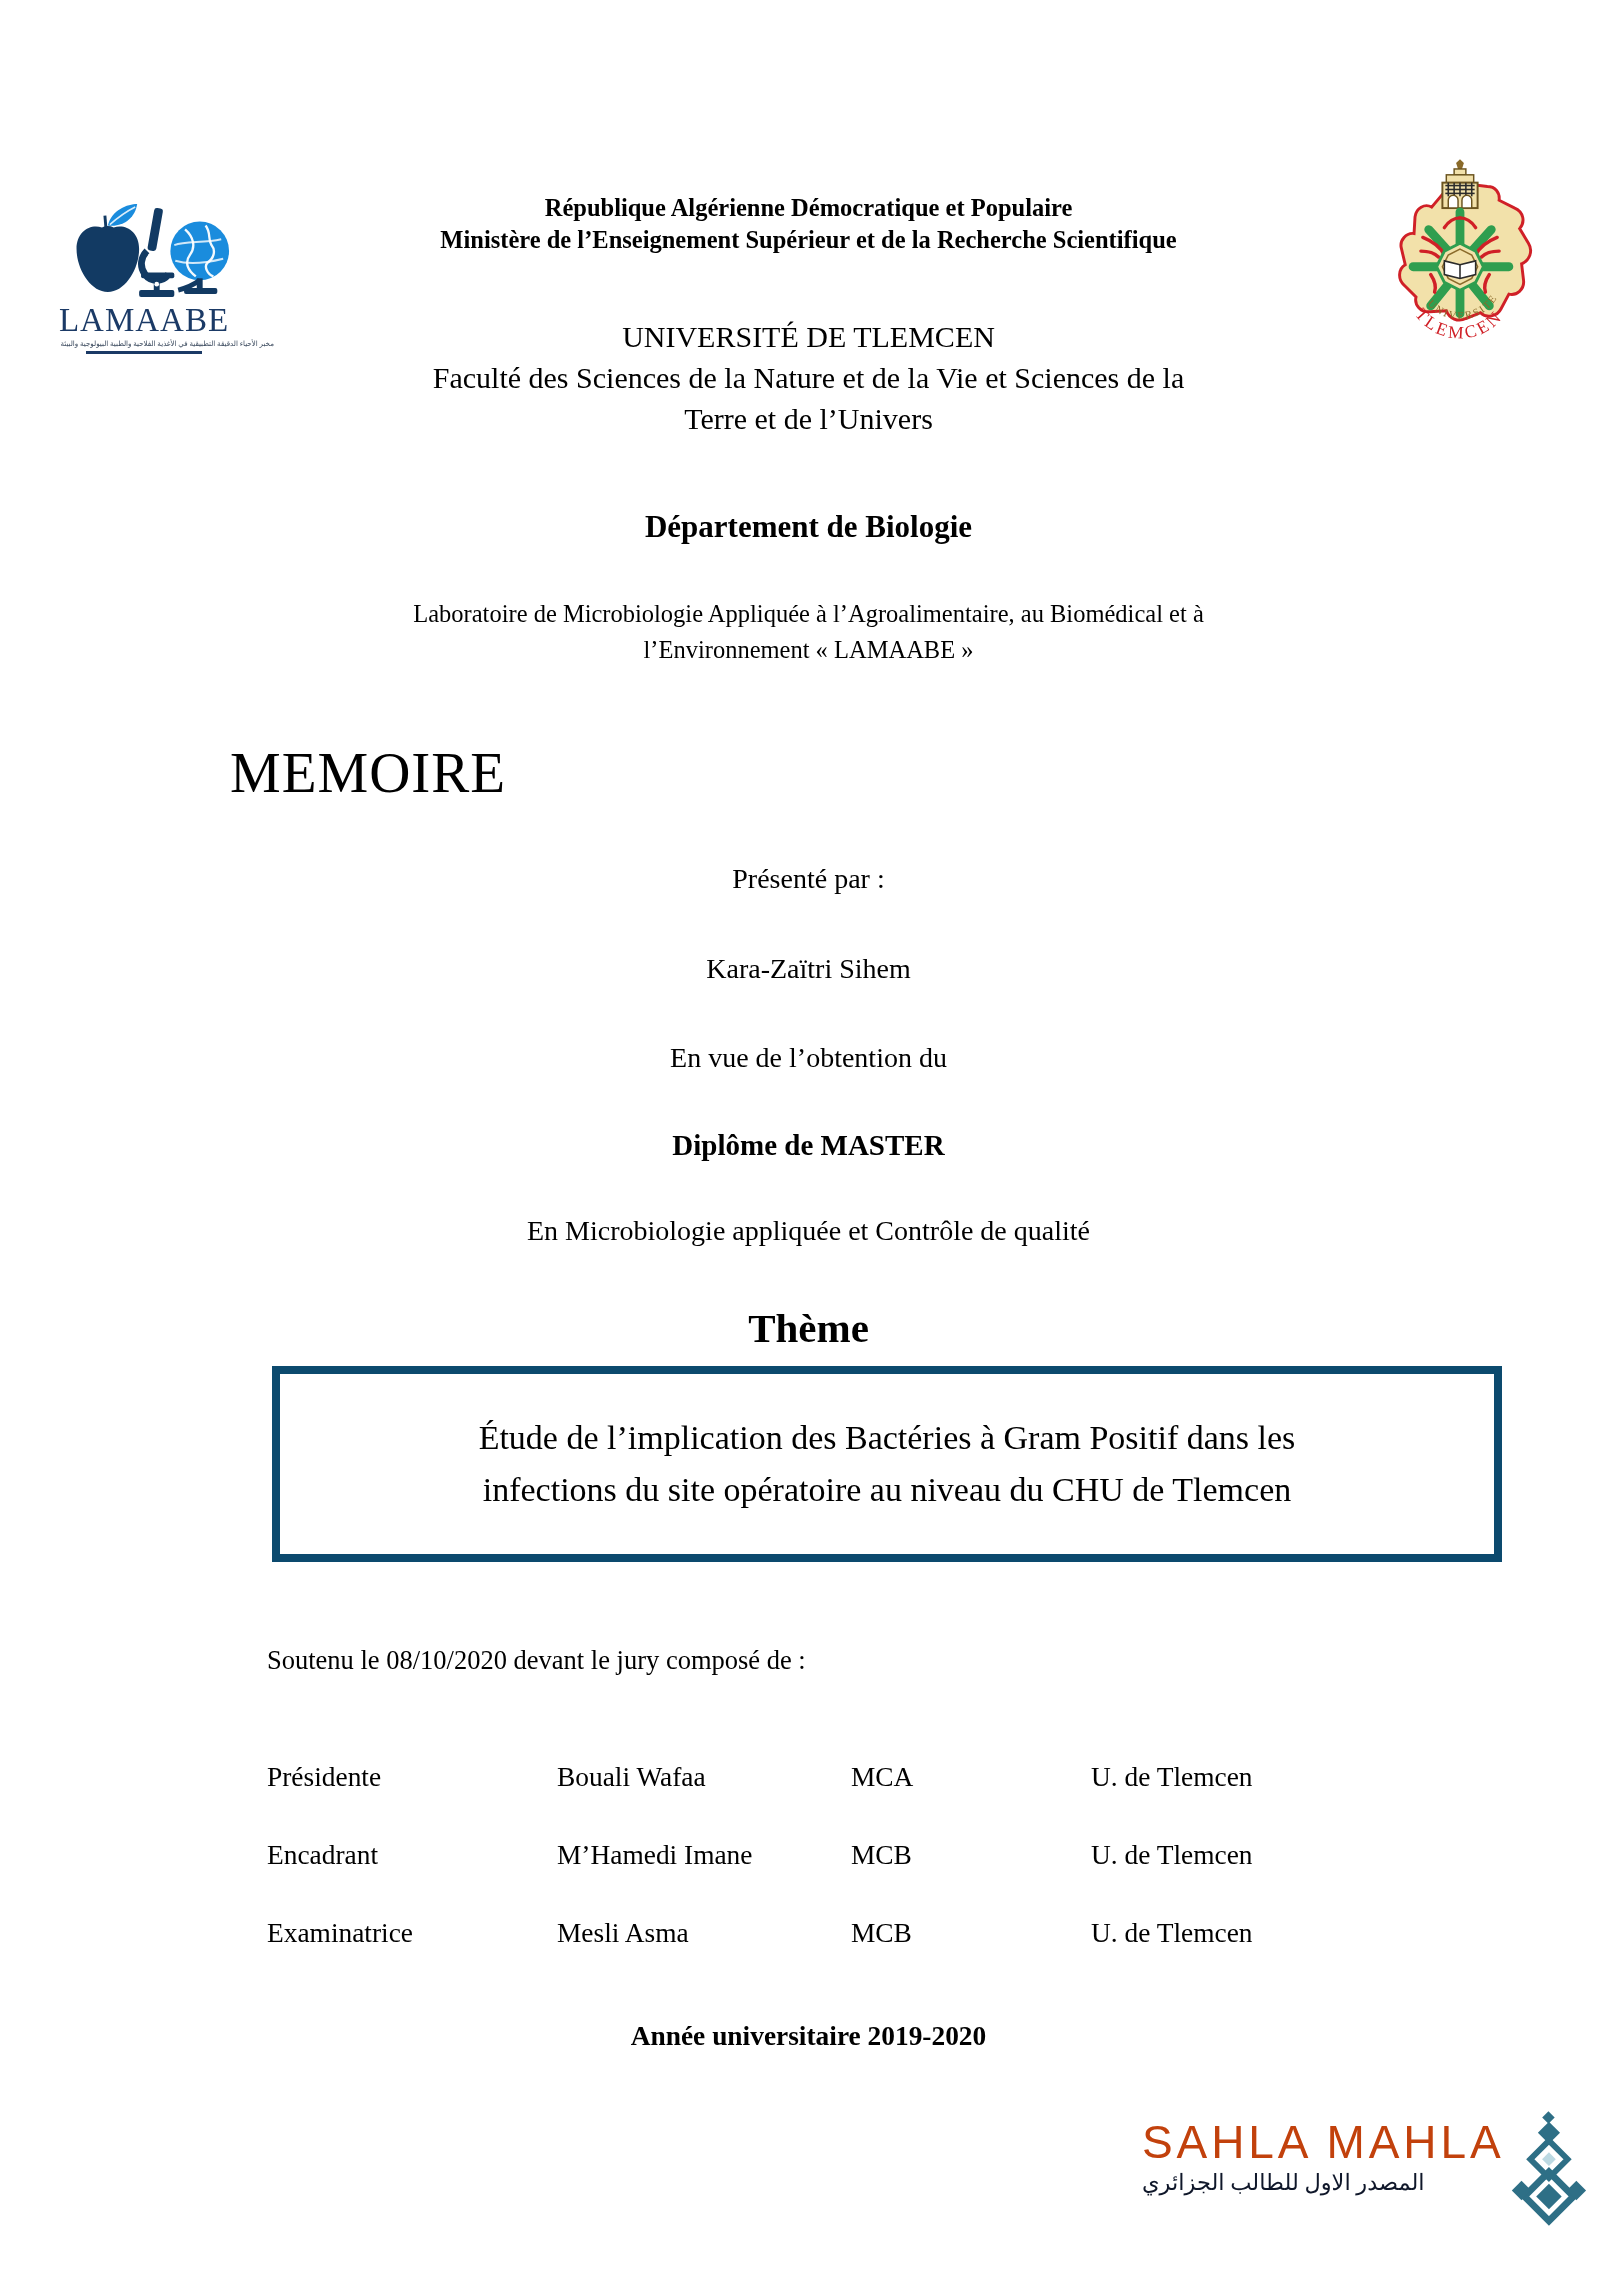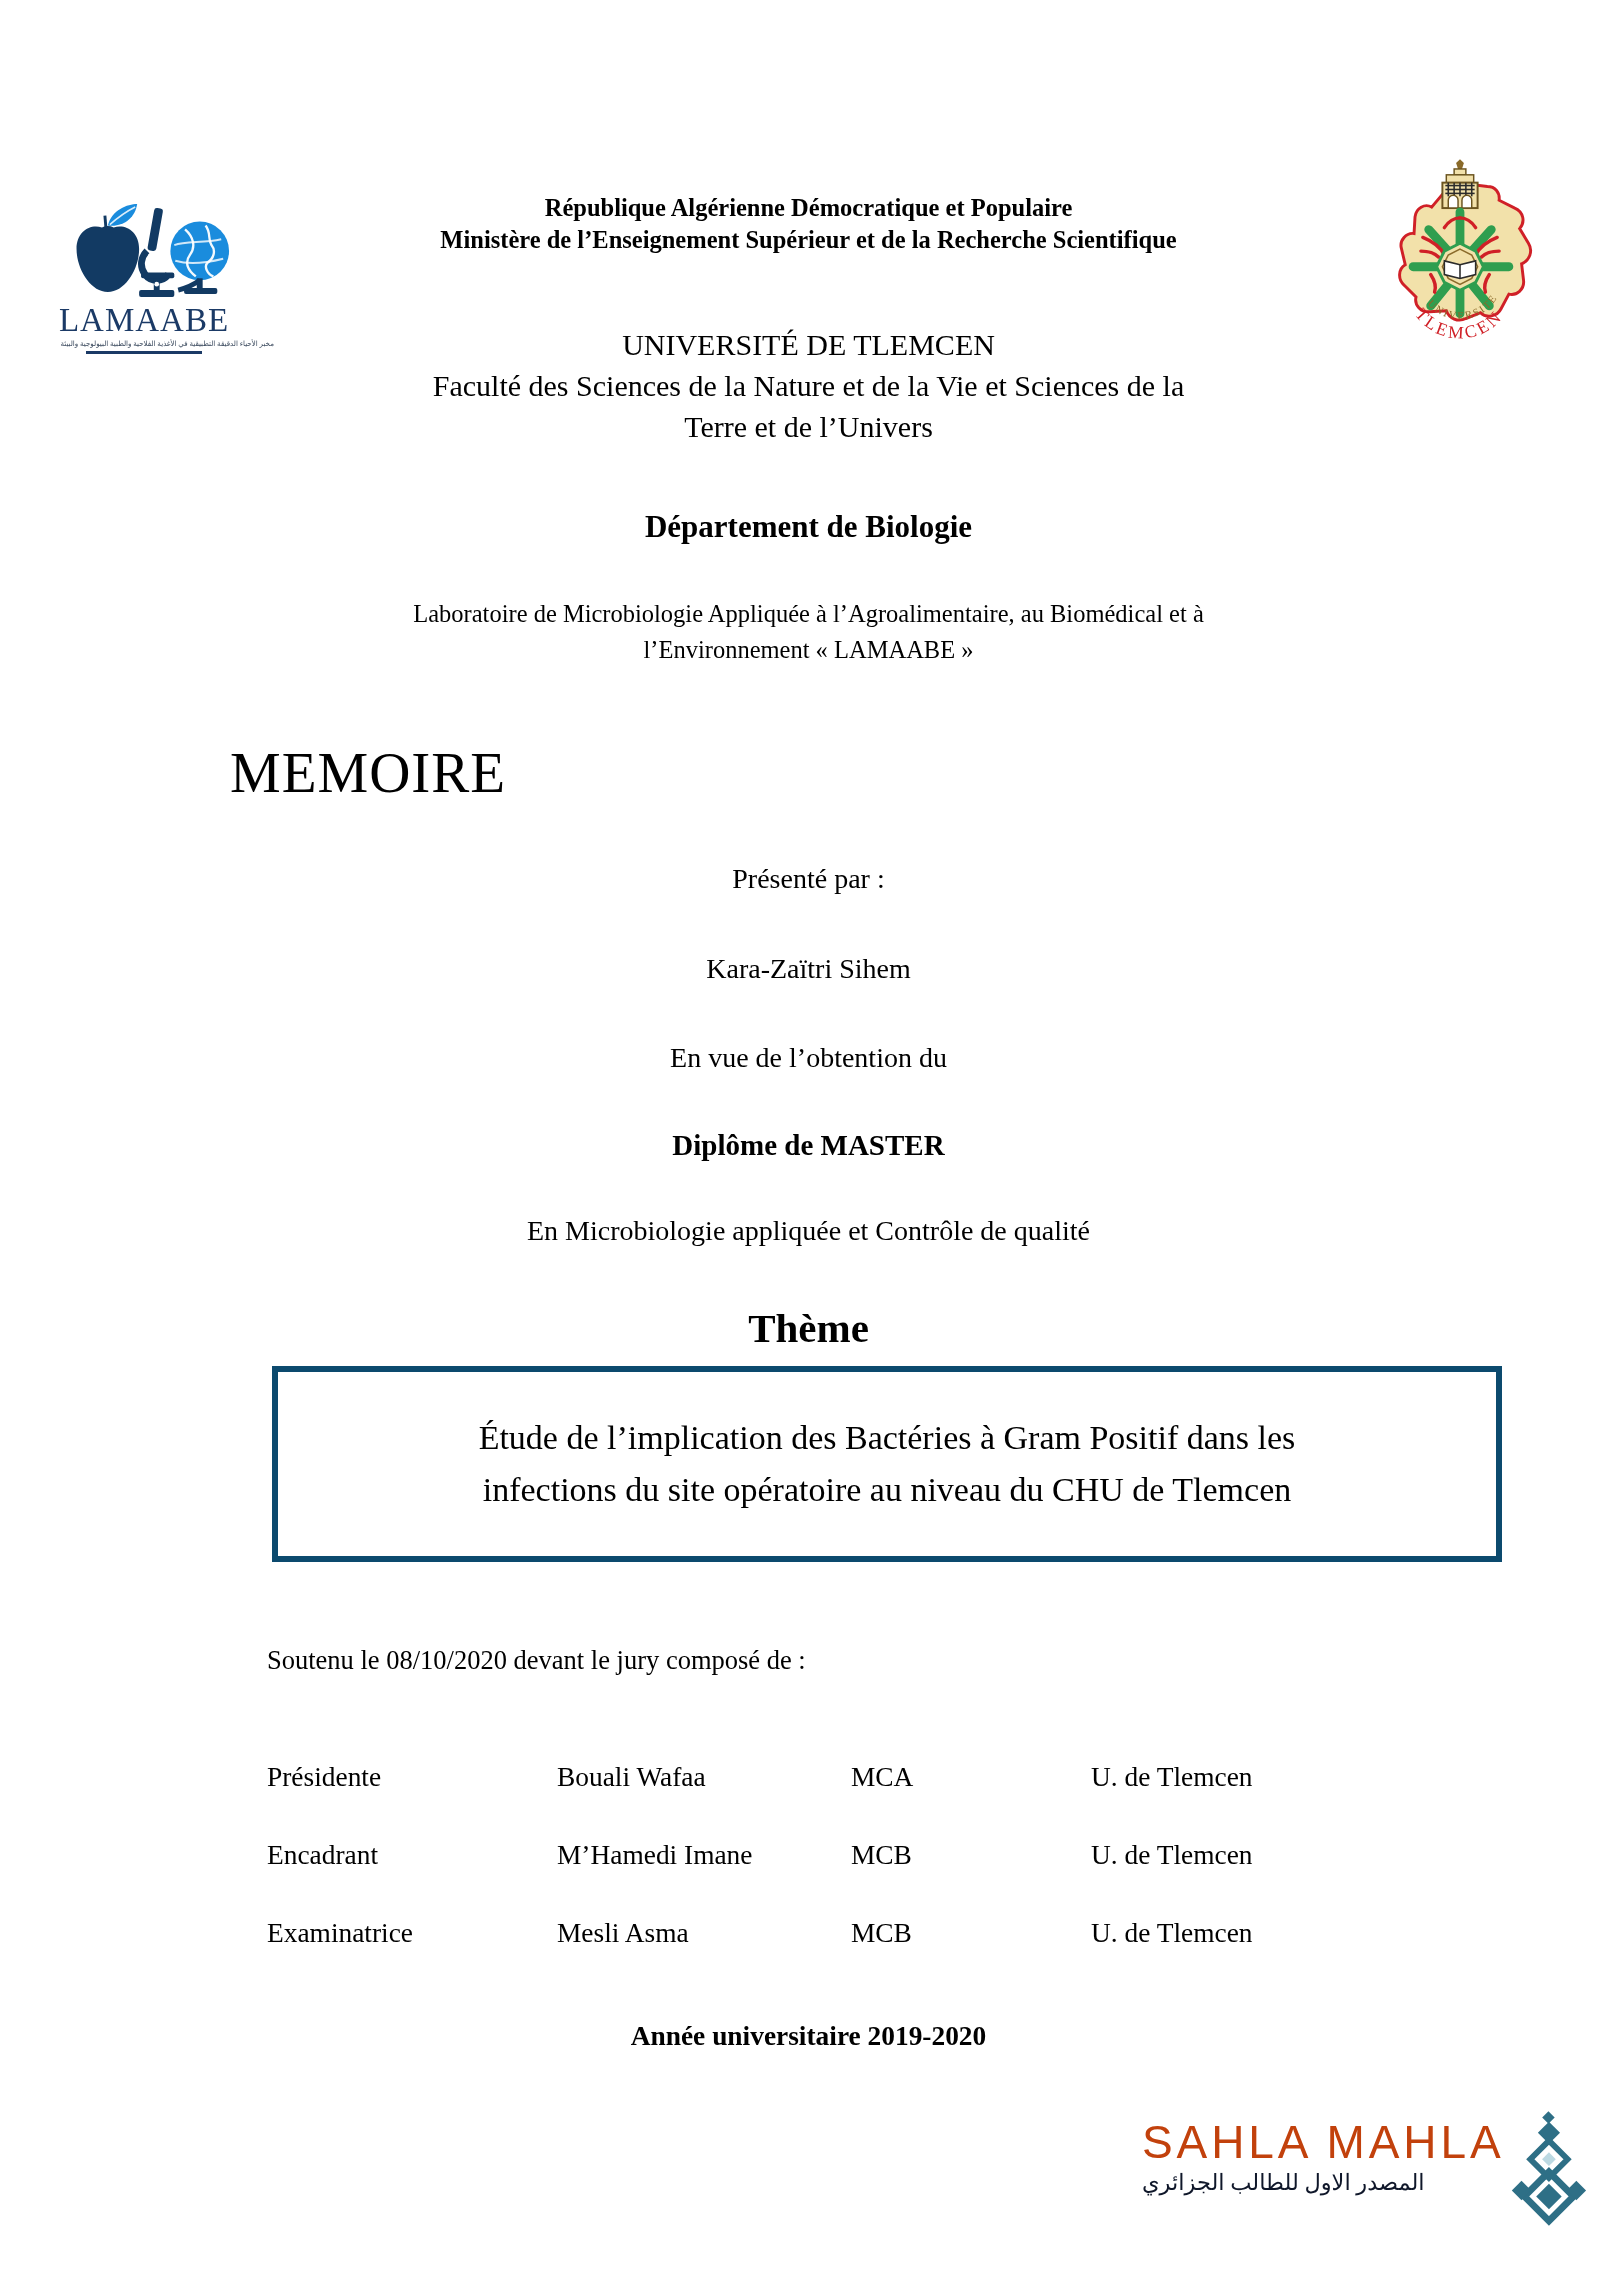--- a/index.html
+++ b/index.html
@@ -79,21 +79,21 @@
     top: 192px;
     width: 1127px;
     text-align: center;
     font-size: 24.5px;
     line-height: 1.32;
     font-weight: bold;
   }
   .univ-block {
     position: absolute;
     left: 245px;
-    top: 325px;
+    top: 317px;
     width: 1127px;
     text-align: center;
     font-size: 30px;
     line-height: 1.36;
   }
   .dept {
     position: absolute;
     left: 245px;
     top: 509px;
     width: 1127px;
@@ -172,21 +172,21 @@
     font-weight: bold;
   }
 
   
   .theme-box {
     position: absolute;
     left: 272px;
     top: 1366px;
     width: 1230px;
     height: 196px;
-    border: 6px solid #0c4a6e;
+    border: 8px solid #0c4a6e;
     box-sizing: border-box;
     display: flex;
     align-items: center;
     justify-content: center;
   }
   .theme-text {
     text-align: center;
     font-size: 34px;
     line-height: 1.52;
     padding: 0 21.6px;

